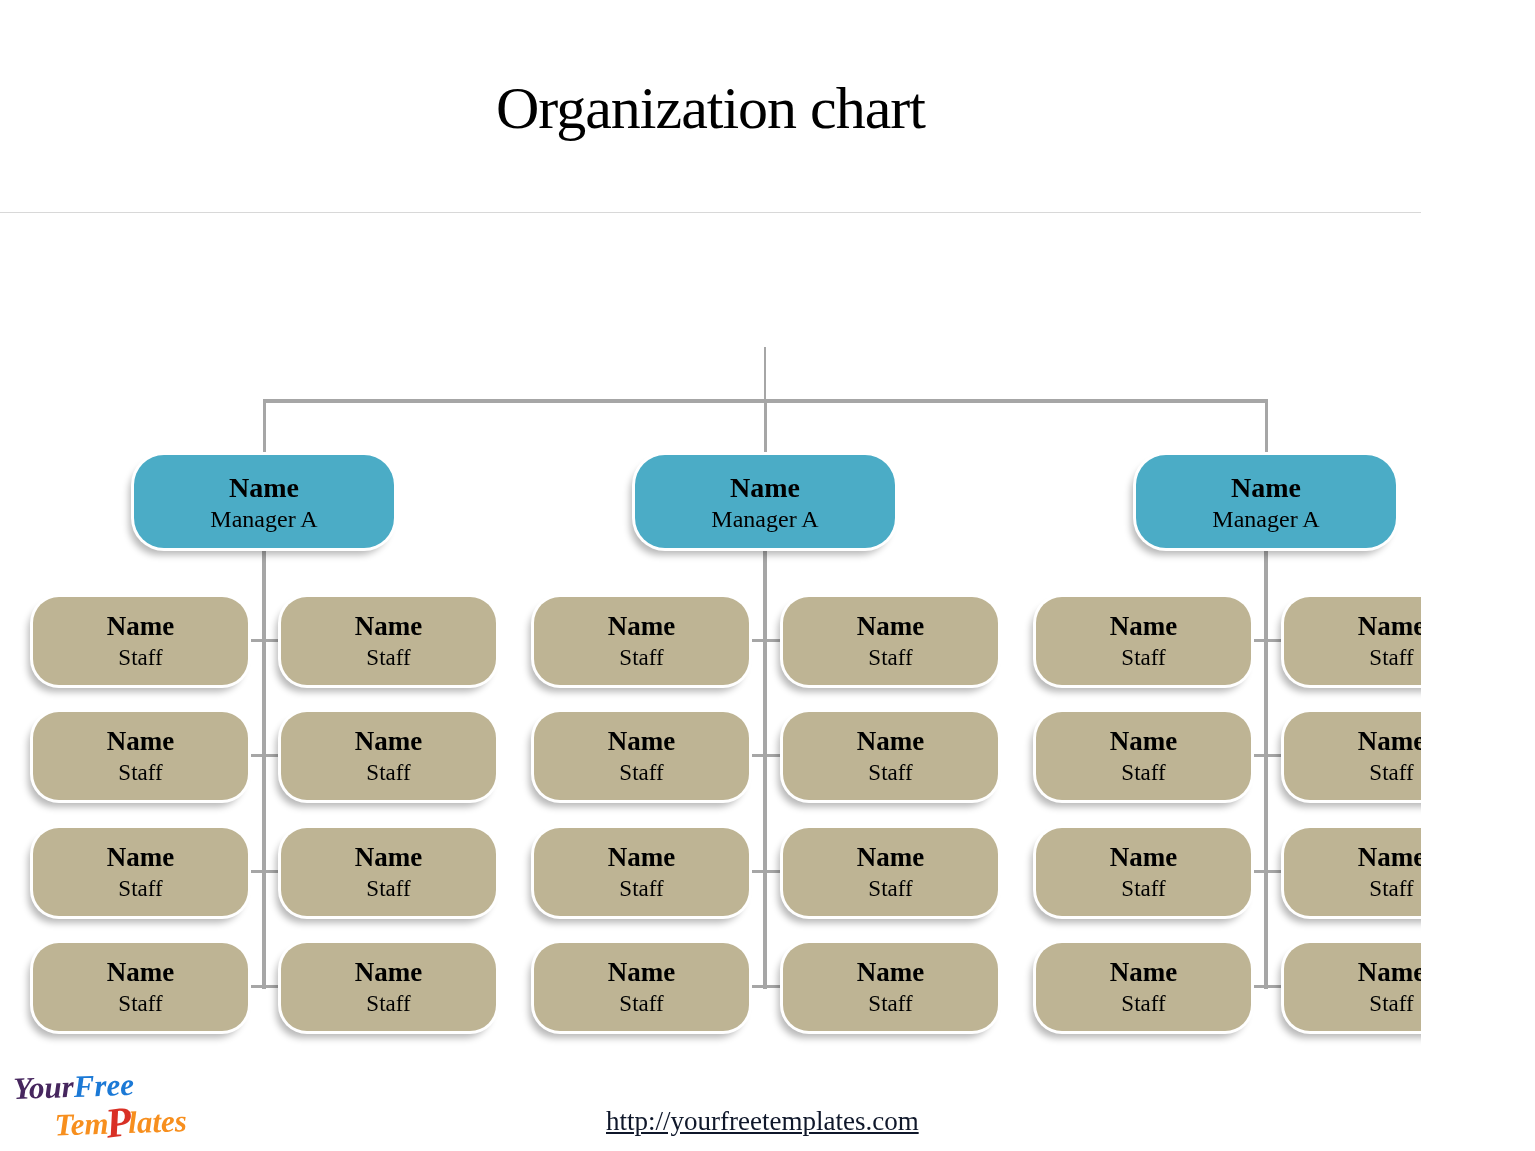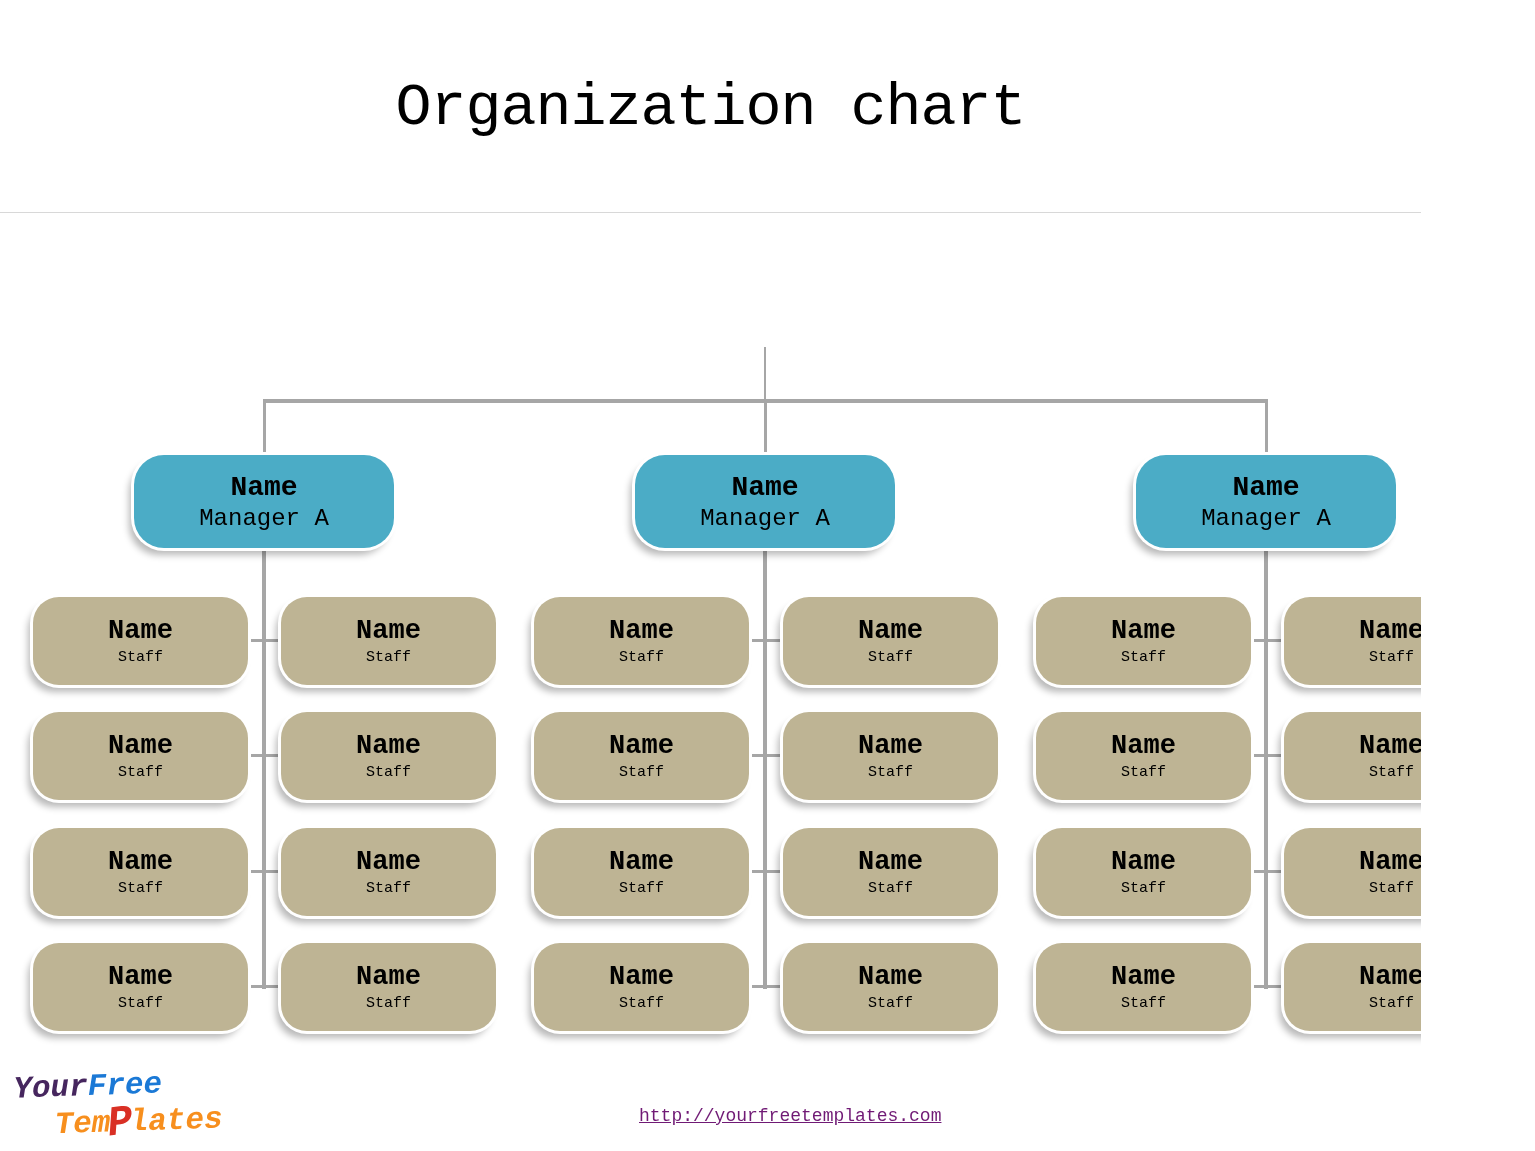--- a/index.html
+++ b/index.html
@@ -2,21 +2,21 @@
 <html><head>
 <meta charset="utf-8">
 <style>
   html, body { margin: 0; padding: 0; background: #ffffff; }
   .page {
     position: relative;
     width: 1421px;
     height: 1151px;
     background: #ffffff;
     overflow: hidden;
-    font-family: Liberation Mono, monospace;
+    font-family: Liberation Serif, serif;
     color: #000;
   }
   .slide-title {
     position: absolute;
     left: 0; right: 0; top: 74px;
     text-align: center;
     font-size: 60px;
     font-weight: 400;
     letter-spacing: -1px;
     color: #000;
@@ -58,27 +58,27 @@
     border-radius: 30px;
   }
   .staff-box {
     width: 215px; height: 88px;
     background: #BEB494;
     border-radius: 26px;
   }
   .box-name   { font-weight: 700; font-size: 28px; line-height: 1.25; }
   .box-role   { font-weight: 400; font-size: 24px; line-height: 1.2; }
   .staff-box .box-name { font-size: 27px; }
-  .staff-box .box-role { font-size: 15px; }
+  .staff-box .box-role { font-size: 23px; }
 
   .footer-link {
     position: absolute;
-    left: 639px; top: 1106px;
-    font-size: 18px;
-    color: #701a75;
+    left: 606px; top: 1106px;
+    font-size: 27px;
+    color: #0f172a;
     text-decoration: underline;
   }
   .logo {
     position: absolute;
     left: 14px; top: 1070px;
     font-style: italic;
     font-weight: 800;
     transform: rotate(-2deg);
     line-height: 1.0;
     white-space: nowrap;

